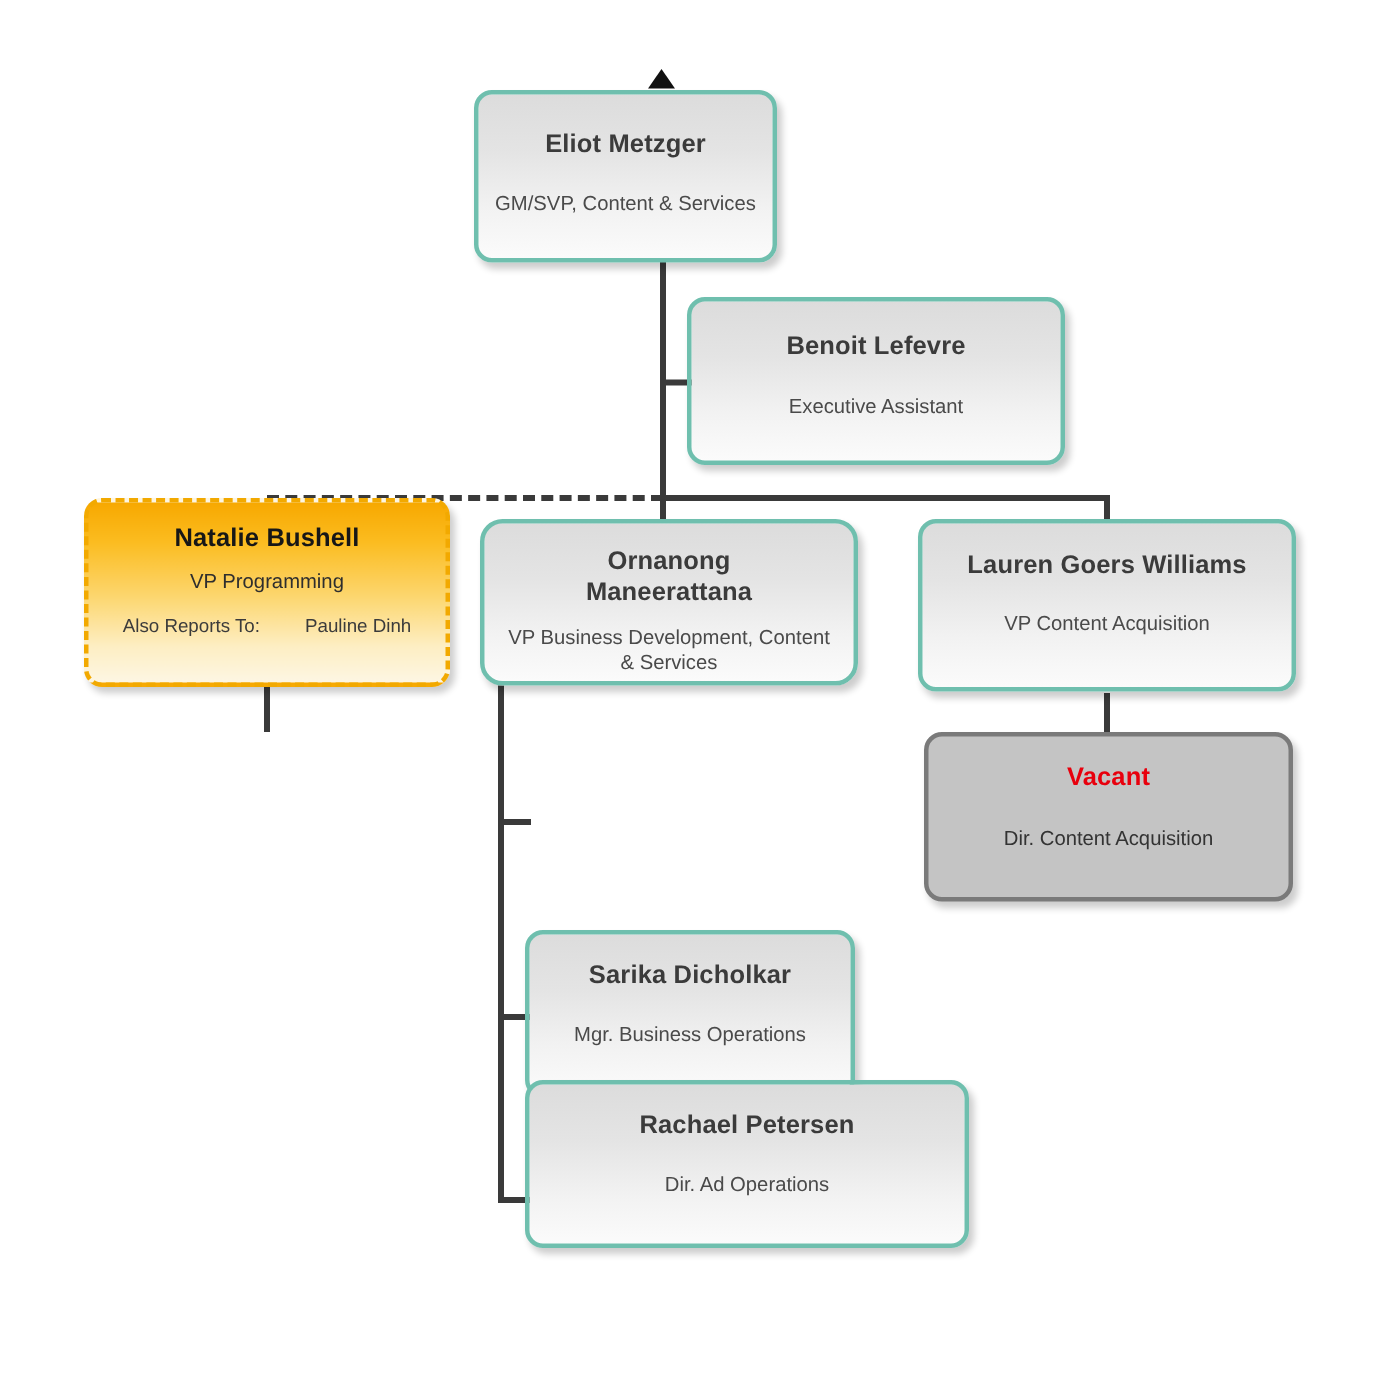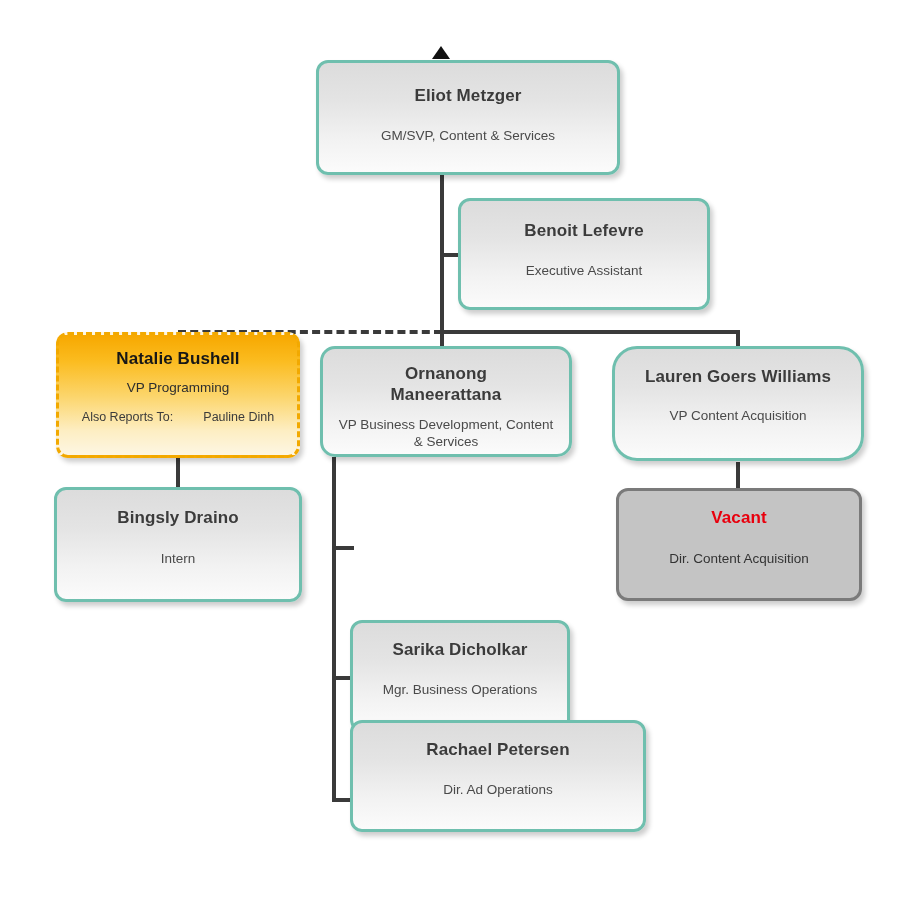--- a/index.html
+++ b/index.html
@@ -130,21 +130,21 @@
     <div class="ln v" style="left:176px; top:455px; height:33px;"></div>
 
     <div class="ln v" style="left:736px; top:462px; height:26px;"></div>
 
     <div class="ln v" style="left:332px; top:457px; height:345px;"></div>
     <div class="ln h" style="left:332px; top:546px; width:22px;"></div>
     <div class="ln h" style="left:332px; top:676px; width:22px;"></div>
     <div class="ln h" style="left:332px; top:798px; width:22px;"></div>
   </div>
 
-  <div class="node" style="left:316px; top:60px; width:304px; height:115px; padding-top:22px;">
+  <div class="node" style="left:316px; top:60px; width:202px; height:115px; padding-top:22px;">
     <div class="node-name">Eliot Metzger</div>
     <div class="node-title" style="margin-top:21px;">GM/SVP, Content &amp; Services</div>
   </div>
 
   <div class="node" style="left:458px; top:198px; width:252px; height:112px; padding-top:19px;">
     <div class="node-name">Benoit Lefevre</div>
     <div class="node-title" style="margin-top:21px;">Executive Assistant</div>
   </div>
 
   <div class="node dotted-report" style="left:56px; top:332px; width:244px; height:126px; padding-top:13px;">
@@ -154,29 +154,25 @@
       <span>Also Reports To:</span>
       <span>Pauline Dinh</span>
     </div>
   </div>
 
   <div class="node" style="left:320px; top:346px; width:252px; height:111px; padding-top:14px;border-radius:15px;">
     <div class="node-name" style="max-width:190px;">Ornanong Maneerattana</div>
     <div class="node-title" style="margin-top:11px; max-width:215px;">VP Business Development, Content &amp; Services</div>
   </div>
 
-  <div class="node" style="left:612px; top:346px; width:252px; height:115px; padding-top:17px;border-radius:25px;">
+  <div class="node" style="left:612px; top:346px; width:252px; height:115px; padding-top:17px;">
     <div class="node-name">Lauren Goers Williams</div>
     <div class="node-title" style="margin-top:20px;">VP Content Acquisition</div>
   </div>
 
-  <div class="node" style="left:54px; top:487px; width:248px; height:115px; padding-top:17px;">
-    <div class="node-name">Bingsly Draino</div>
-    <div class="node-title" style="margin-top:22px;">Intern</div>
-  </div>
 
 
   <div class="node" style="left:350px; top:620px; width:220px; height:112px; padding-top:16px;">
     <div class="node-name">Sarika Dicholkar</div>
     <div class="node-title" style="margin-top:21px;">Mgr. Business Operations</div>
   </div>
 
   <div class="node" style="left:350px; top:720px; width:296px; height:112px; padding-top:16px;">
     <div class="node-name">Rachael Petersen</div>
     <div class="node-title" style="margin-top:21px;">Dir. Ad Operations</div>

